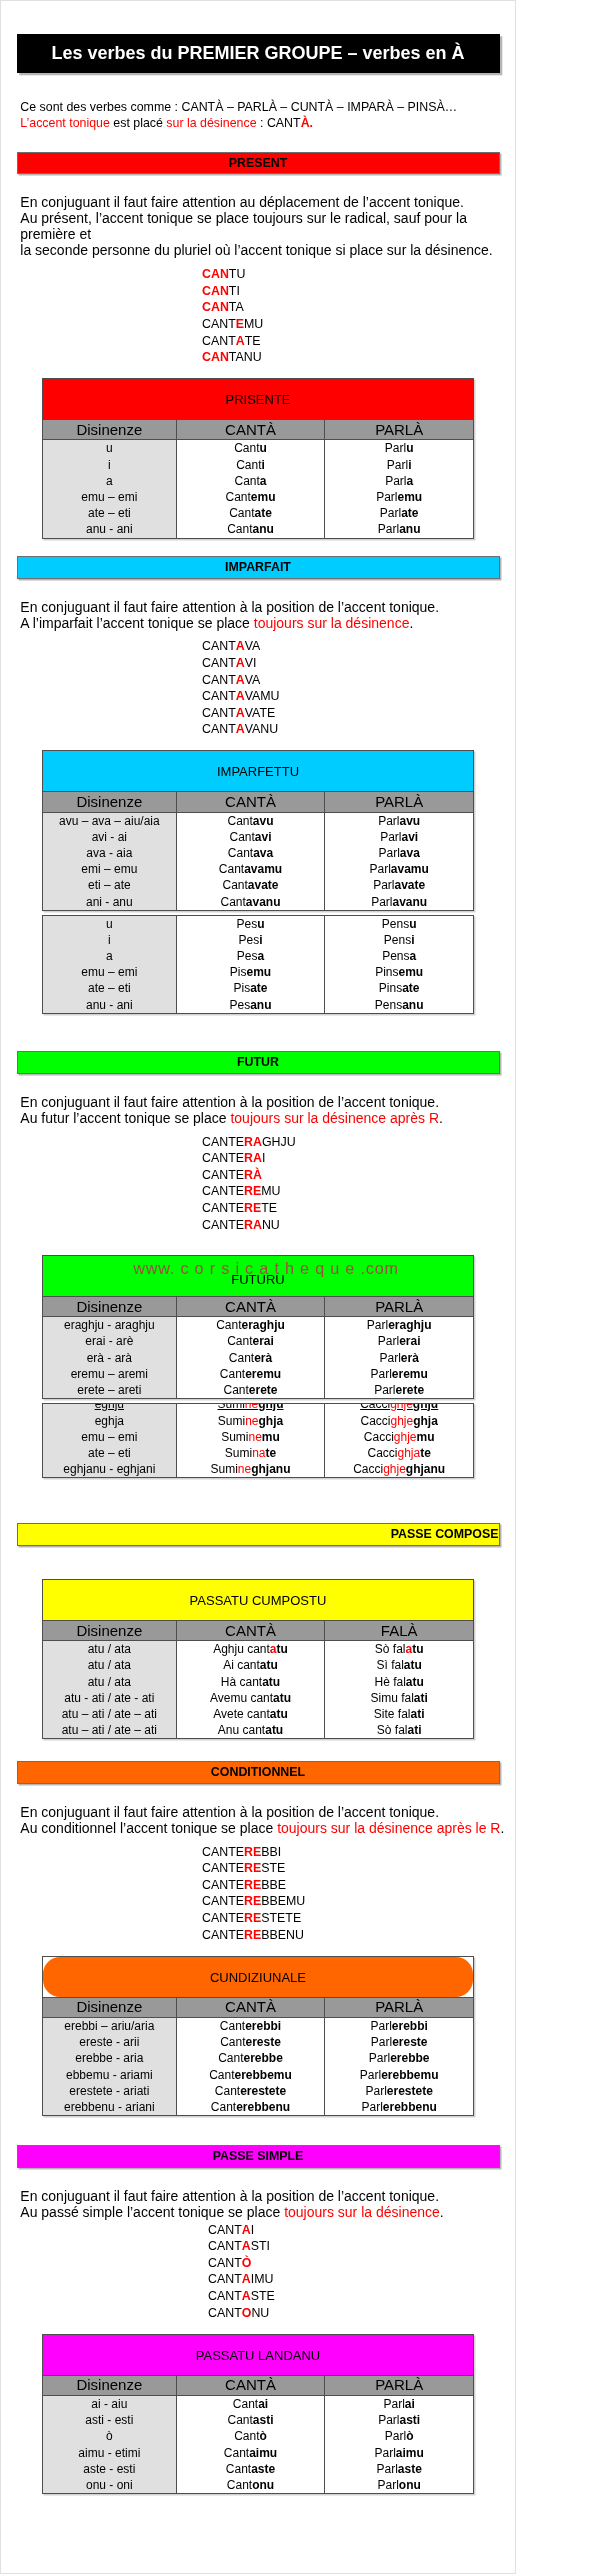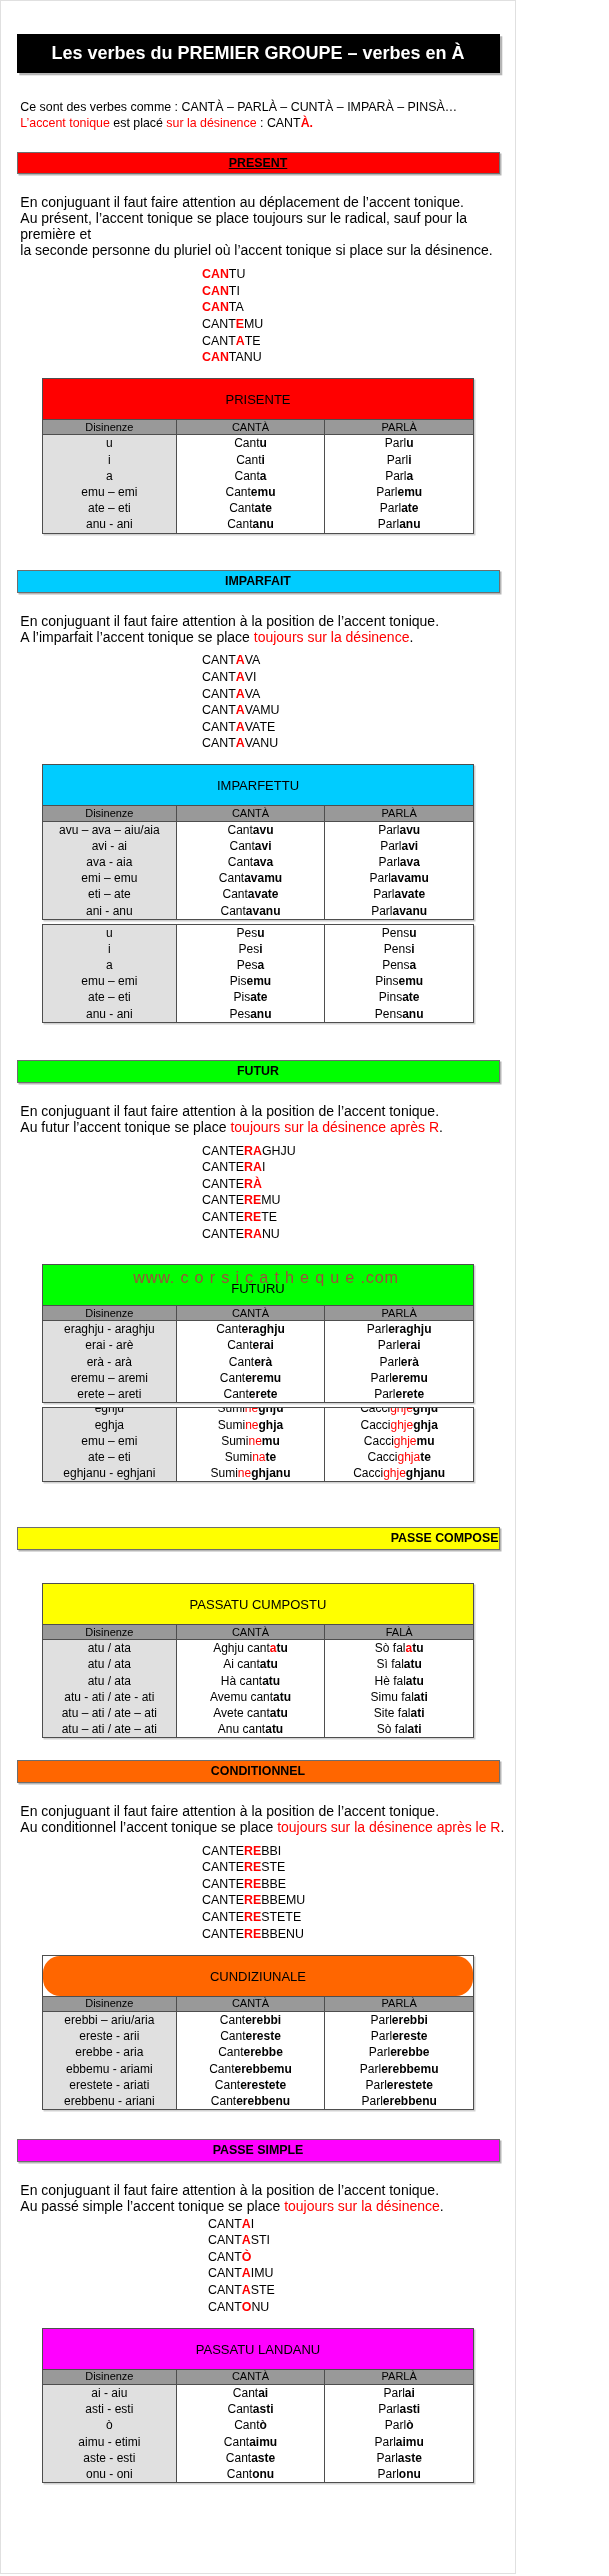--- a/index.html
+++ b/index.html
@@ -35,22 +35,22 @@
   .section-bar {
     margin: 31px 15.5px 0 15.5px;
     text-align: center;
     font-size: 12.4px;
     font-weight: bold;
     padding: 3.1px 0 3.9px 0;
     border: 0.8px solid #6e6e6e;
     box-shadow: 1.5px 1.5px 0 #b5b5b5;
     color: #000;
   }
-  .sec-present    .section-bar { margin-top: 20px; text-decoration: underline; }
-  .sec-imparfait  .section-bar { margin-top: 36px; }
+  .sec-present    .section-bar { margin-top: 20px; }
+  .sec-imparfait  .section-bar { margin-top: 17px; }
   .sec-futur      .section-bar { margin-top: 37px; }
   .sec-passe-compose .section-bar { margin-top: 45px; text-align: right; }
   .sec-conditionnel  .section-bar { margin-top: 21.7px; }
   .sec-passe-simple  .section-bar { margin-top: 29px; }
 
   .para {
     margin: 20px 0 0 19.3px;
     font-size: 14px;
     line-height: 16px;
   }
@@ -92,36 +92,36 @@
     font-size: 16.2px;
     letter-spacing: 0.8px;
     color: #9e4e3c;
     white-space: nowrap;
   }
   .t-head {
     display: flex;
     background: #999999;
     border-top: 0.8px solid #4e4e4e;
     border-bottom: 0.8px solid #4e4e4e;
-    font-size: 11px;
+    font-size: 15px;
     align-items: flex-end;
   }
   .t-head .hc { text-align: center; padding: 0.8px 0 1.5px 0; }
   .t-row { display: flex; }
   .t-row .tc {
     text-align: center;
     font-size: 12px;
     line-height: 16.2px;
     background: #fff;
   }
   .col1 { width: 31%; }
   .col2 { width: 34.5%; border-left: 0.8px solid #4e4e4e; }
   .col3 { width: 34.5%; border-left: 0.8px solid #4e4e4e; }
   .t-row .tc.col1 { background: #e0e0e0; }
-  .t-row.clipped { height: 8.5px; overflow: hidden; }
+  .t-row.clipped { height: 8.5px; overflow: hidden; text-decoration: underline; }
   .t-row.clipped .tc { margin-top: -8.5px; }
 
   .red  { color: #ff0000; }
   .bold { font-weight: bold; }
 </style>
 </head>
 <body>
 
 <div class="page">
   <div class="title-bar">Les verbes du PREMIER GROUPE – verbes en À</div>

